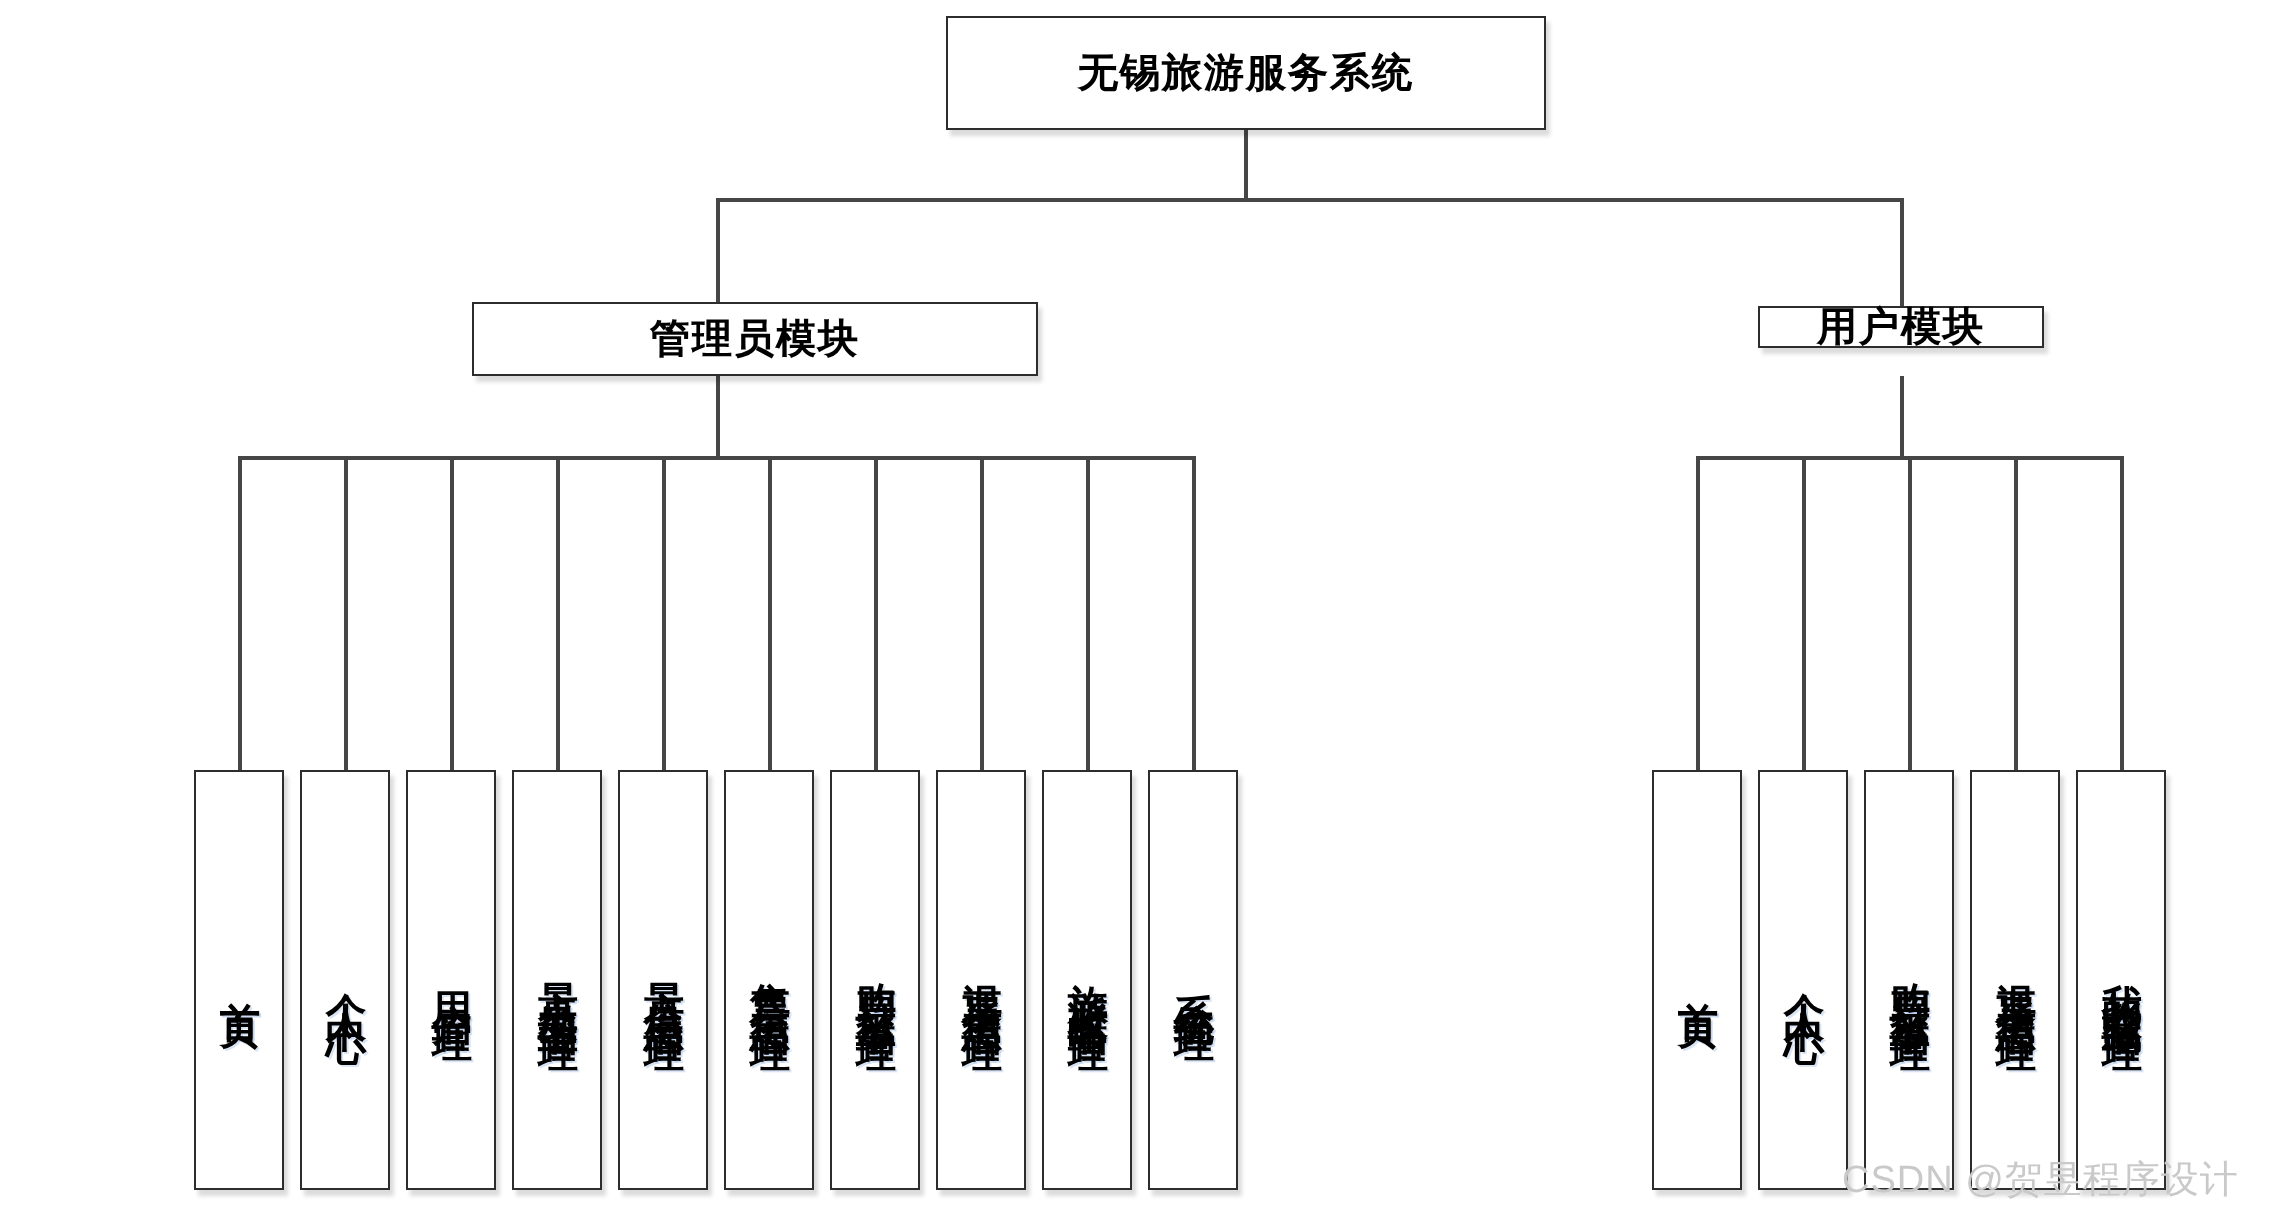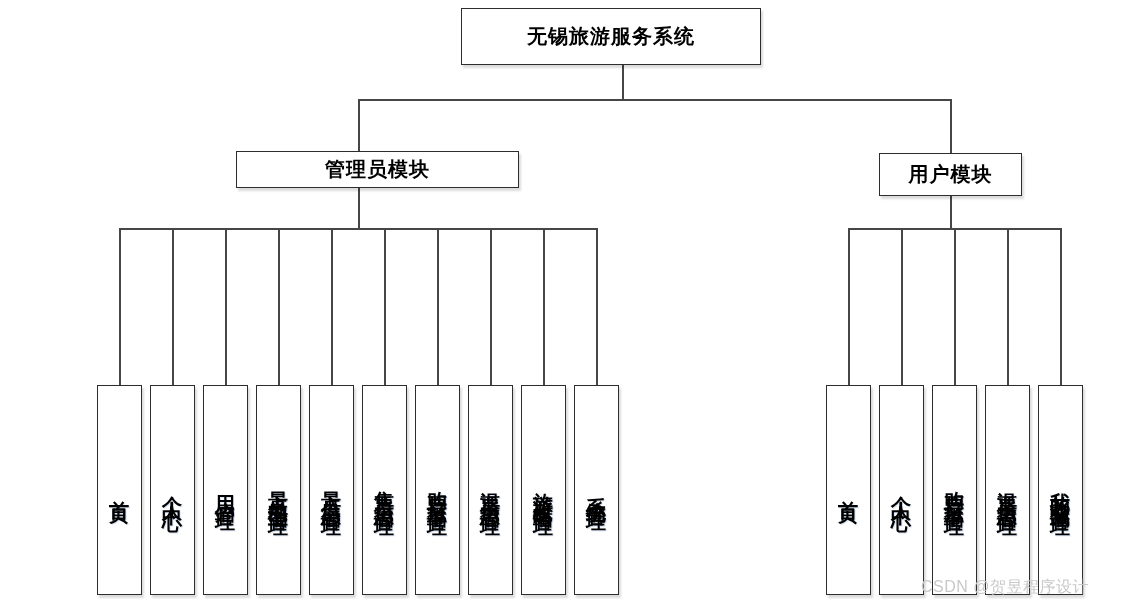--- a/index.html
+++ b/index.html
@@ -43,21 +43,21 @@
     text-orientation: upright;
     font-size: 20px;
     letter-spacing: 5px;
     line-height: 1;
     text-shadow: 1px 1px 0 rgba(170,195,230,0.45);
   }
   .watermark {
     position: absolute;
     left: 921px;
     top: 577px;
-    font-size: 16px;
+    font-size: 19px;
     color: var(--watermark);
     white-space: nowrap;
     letter-spacing: 0.5px;
   }
 </style>
 </head>
 <body>
 
 <div class="canvas">
 
@@ -80,28 +80,28 @@
   <div class="line v" style="left:596px;top:228px;height:157px"></div>
 
   <div class="line v" style="left:950px;top:188px;height:40px"></div>
   <div class="line h" style="left:848px;top:228px;width:213px"></div>
   <div class="line v" style="left:848px;top:228px;height:157px"></div>
   <div class="line v" style="left:901px;top:228px;height:157px"></div>
   <div class="line v" style="left:954px;top:228px;height:157px"></div>
   <div class="line v" style="left:1007px;top:228px;height:157px"></div>
   <div class="line v" style="left:1060px;top:228px;height:157px"></div>
 
-  <div class="node" style="left:461px;top:8px;width:300px;height:57px">
+  <div class="node" style="left:473px;top:8px;width:300px;height:57px">
     <span class="hlabel">无锡旅游服务系统</span>
   </div>
 
   <div class="node" style="left:236px;top:151px;width:283px;height:37px">
     <span class="hlabel">管理员模块</span>
   </div>
-  <div class="node" style="left:879px;top:153px;width:143px;height:43px">
+  <div class="node" style="left:879px;top:153px;width:143px;height:21px">
     <span class="hlabel">用户模块</span>
   </div>
 
   <div class="node" style="left:97px;top:385px;width:45px;height:210px">
     <span class="vlabel">首页</span>
   </div>
   <div class="node" style="left:150px;top:385px;width:45px;height:210px">
     <span class="vlabel">个人中心</span>
   </div>
   <div class="node" style="left:203px;top:385px;width:45px;height:210px">

